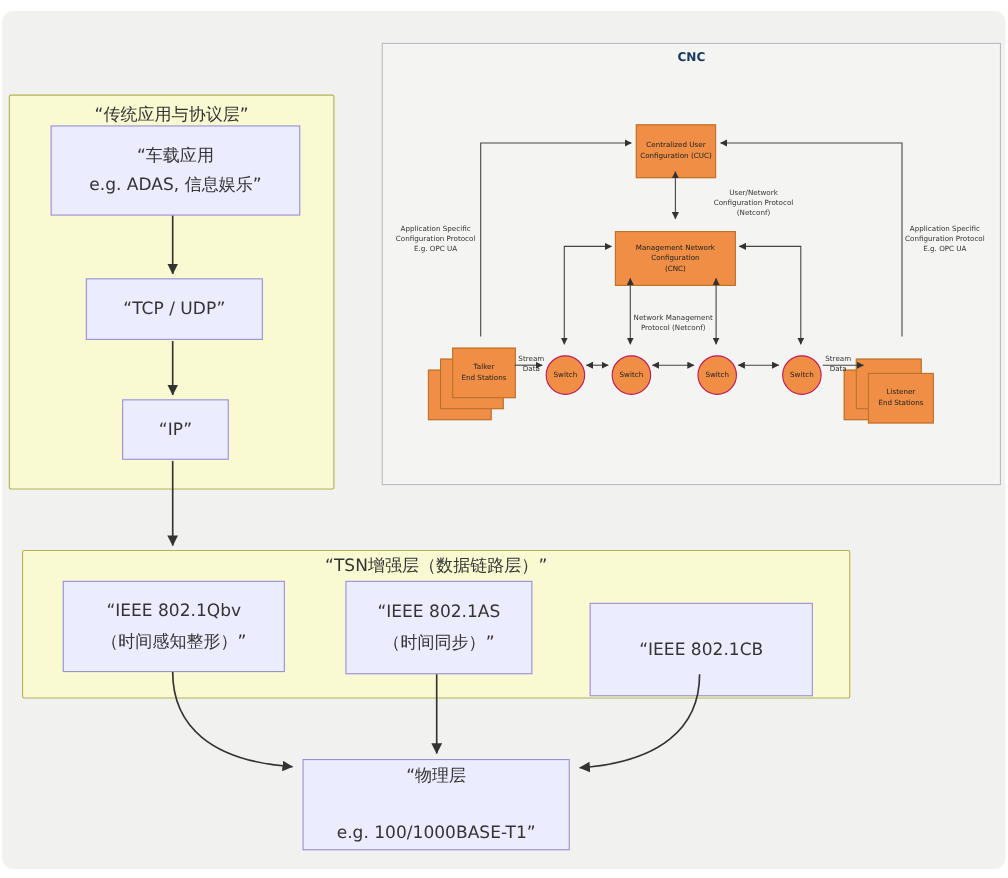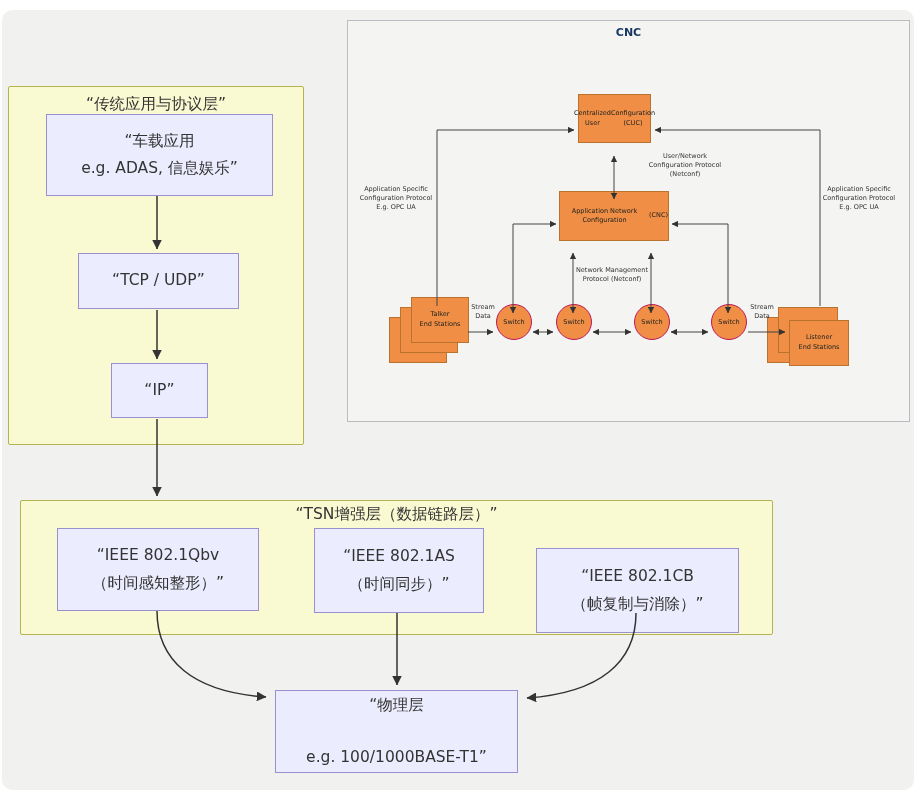--- a/index.html
+++ b/index.html
@@ -13,21 +13,21 @@
 
   .node{position:absolute;box-sizing:border-box;background:#ececff;border:1px solid #9a8fd0;
         display:flex;flex-direction:column;justify-content:center;align-items:center;
         text-align:center;font-size:15.5px;line-height:1.75;color:#333;}
 
   
   #cnc-panel{background:#f4f4f2;border:1px solid #b9bcc0;}
   #cnc-title{position:absolute;left:0;right:0;top:5px;text-align:center;font-size:11px;
              font-weight:bold;color:#17375e;}
   .onode{position:absolute;box-sizing:border-box;background:#ef8e44;border:1px solid #b9732f;
-         display:flex;flex-direction:row;justify-content:center;align-items:center;
+         display:flex;flex-direction:column;justify-content:center;align-items:center;
          text-align:center;font-size:6.5px;line-height:1.45;color:#222;}
   .switch{position:absolute;box-sizing:border-box;width:36px;height:36px;border-radius:50%;
           background:#ef8e44;border:1px solid #be185d;display:flex;justify-content:center;
           align-items:center;font-size:6.5px;color:#222;}
   .stack{position:absolute;}
   .stack .card{position:absolute;box-sizing:border-box;background:#ef8e44;border:1px solid #b9732f;}
   .stack .front{display:flex;flex-direction:column;justify-content:center;align-items:center;
                 text-align:center;font-size:6.5px;line-height:1.5;color:#222;}
   .elabel{position:absolute;transform:translate(-50%,-50%);text-align:center;font-size:6.5px;
           line-height:1.4;color:#333;white-space:nowrap;}
@@ -49,30 +49,30 @@
       <span>e.g. ADAS, 信息娱乐”</span>
     </div>
     <div class="node" style="left:102px;top:276px;width:97px;height:55px;">
       <span>“IP”</span>
     </div>
     <div class="node" style="left:69px;top:166px;width:161px;height:56px;">
       <span>“TCP / UDP”</span>
     </div>
   </div>
 
-  <div class="panel" id="cnc-panel" style="left:347px;top:20px;width:563px;height:402px;padding-left:36px;">
+  <div class="panel" id="cnc-panel" style="left:347px;top:39px;width:563px;height:402px;padding-left:36px;">
     <div id="cnc-title">CNC</div>
 
     <div class="onode" style="left:230px;top:73px;width:73px;height:49px;">
       <span>Centralized User</span>
       <span>Configuration (CUC)</span>
     </div>
 
     <div class="onode" style="left:211px;top:170px;width:110px;height:50px;">
-      <span>Application Network Configuration</span>
+      <span>Management Network Configuration</span>
       <span>(CNC)</span>
     </div>
 
     <div class="stack" style="left:63px;top:276px;width:58px;height:46px;">
       <div class="card" style="left:-22px;top:20px;width:58px;height:46px;"></div>
       <div class="card" style="left:-11px;top:10px;width:58px;height:46px;"></div>
       <div class="card front" style="left:0;top:0;width:58px;height:46px;">
         <span>Talker</span>
         <span>End Stations</span>
       </div>
@@ -134,21 +134,20 @@
     <div class="node" style="left:36px;top:27px;width:202px;height:83px;">
       <span>“IEEE 802.1Qbv</span>
       <span>（时间感知整形）”</span>
     </div>
     <div class="node" style="left:293px;top:27px;width:170px;height:85px;">
       <span>“IEEE 802.1AS</span>
       <span>（时间同步）”</span>
     </div>
     <div class="node" style="left:515px;top:27px;width:203px;height:85px;margin-top:20px;">
       <span>“IEEE 802.1CB</span>
-      <span>（帧复制与消除）”</span>
     </div>
   </div>
 
   <div class="node" style="left:275px;top:690px;width:243px;height:83px;gap:24px;">
     <span>“物理层</span>
     <span>e.g. 100/1000BASE-T1”</span>
   </div>
 
   <svg id="wires" width="916" height="798" viewBox="0 0 916 798">
     <defs>

